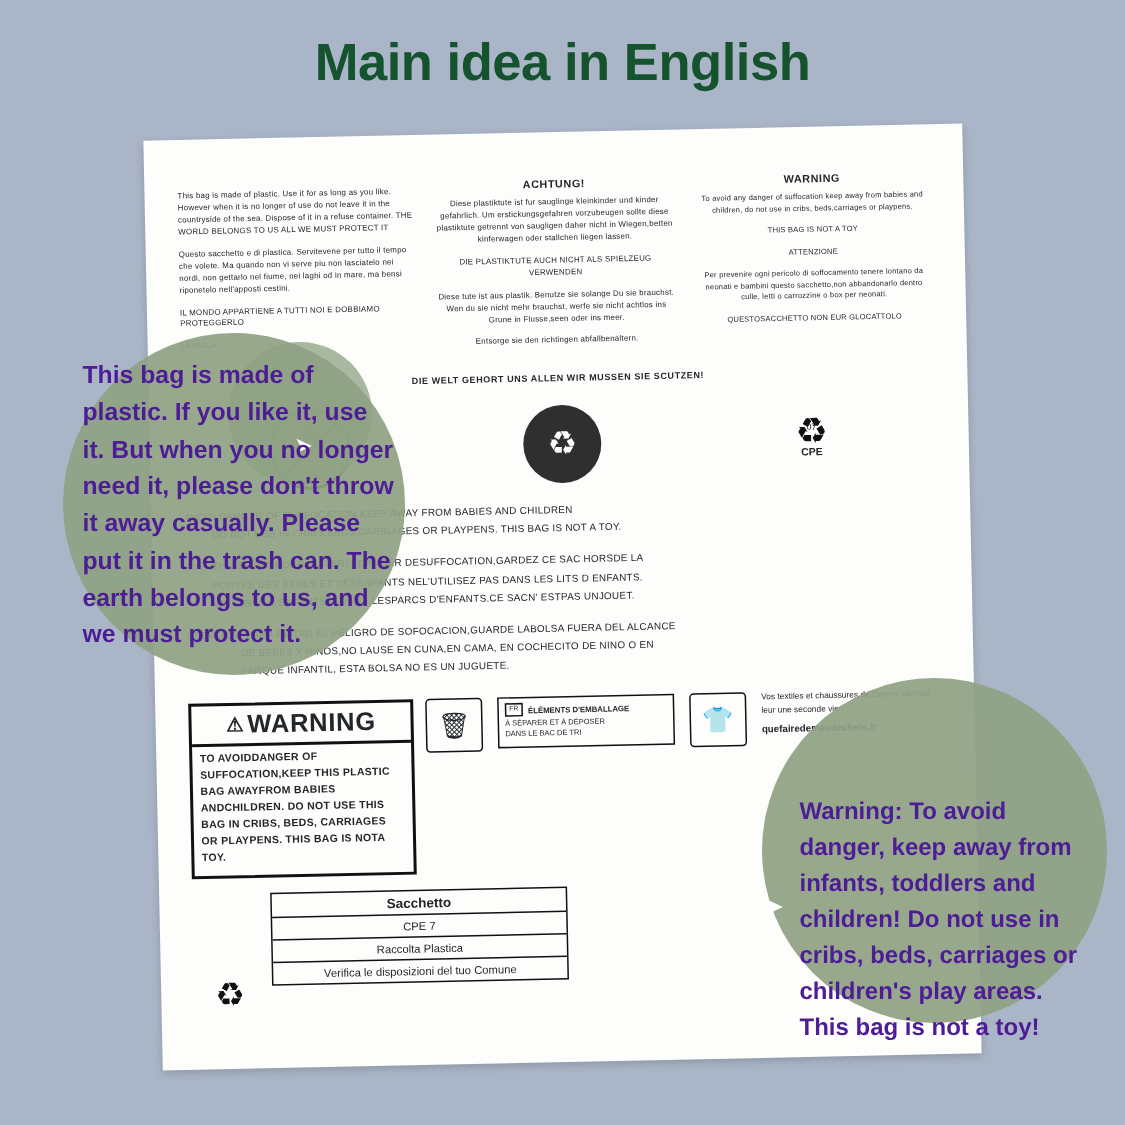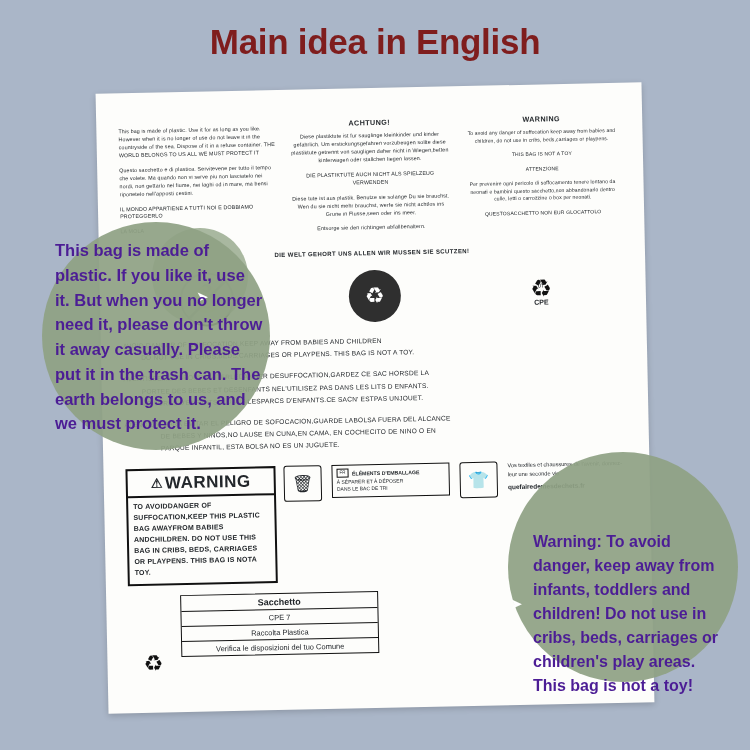--- a/index.html
+++ b/index.html
@@ -7,21 +7,21 @@
     width:750px;height:750px;
     background:#aab6c8;
     font-family:"Liberation Sans", sans-serif;
     overflow:hidden;
   }
   .stage{position:relative;width:750px;height:750px;}
 
   .title{
     position:absolute;top:22px;left:0;width:750px;
     text-align:center;
-    color:#7f1d1d;
+    color:#14532d;
     font-size:35px;
     font-weight:bold;
     letter-spacing:-0.3px;
   }
 
   
   .sheet{
     position:absolute;
     left:102px;top:88px;
     width:546px;height:620px;

